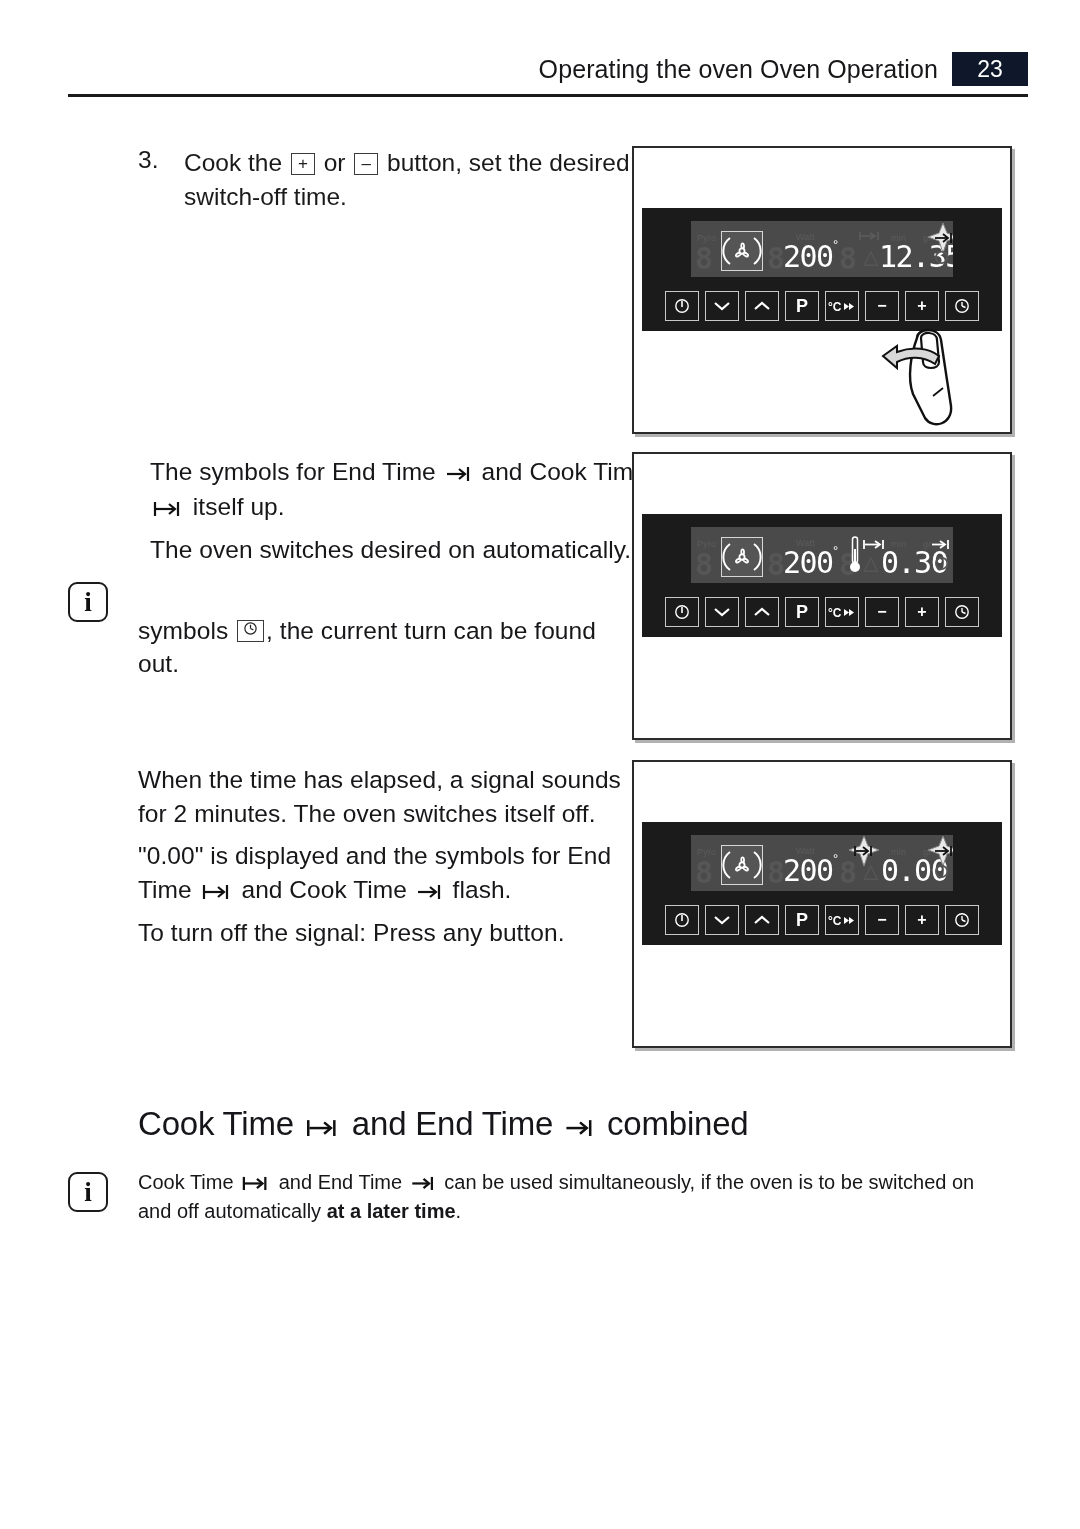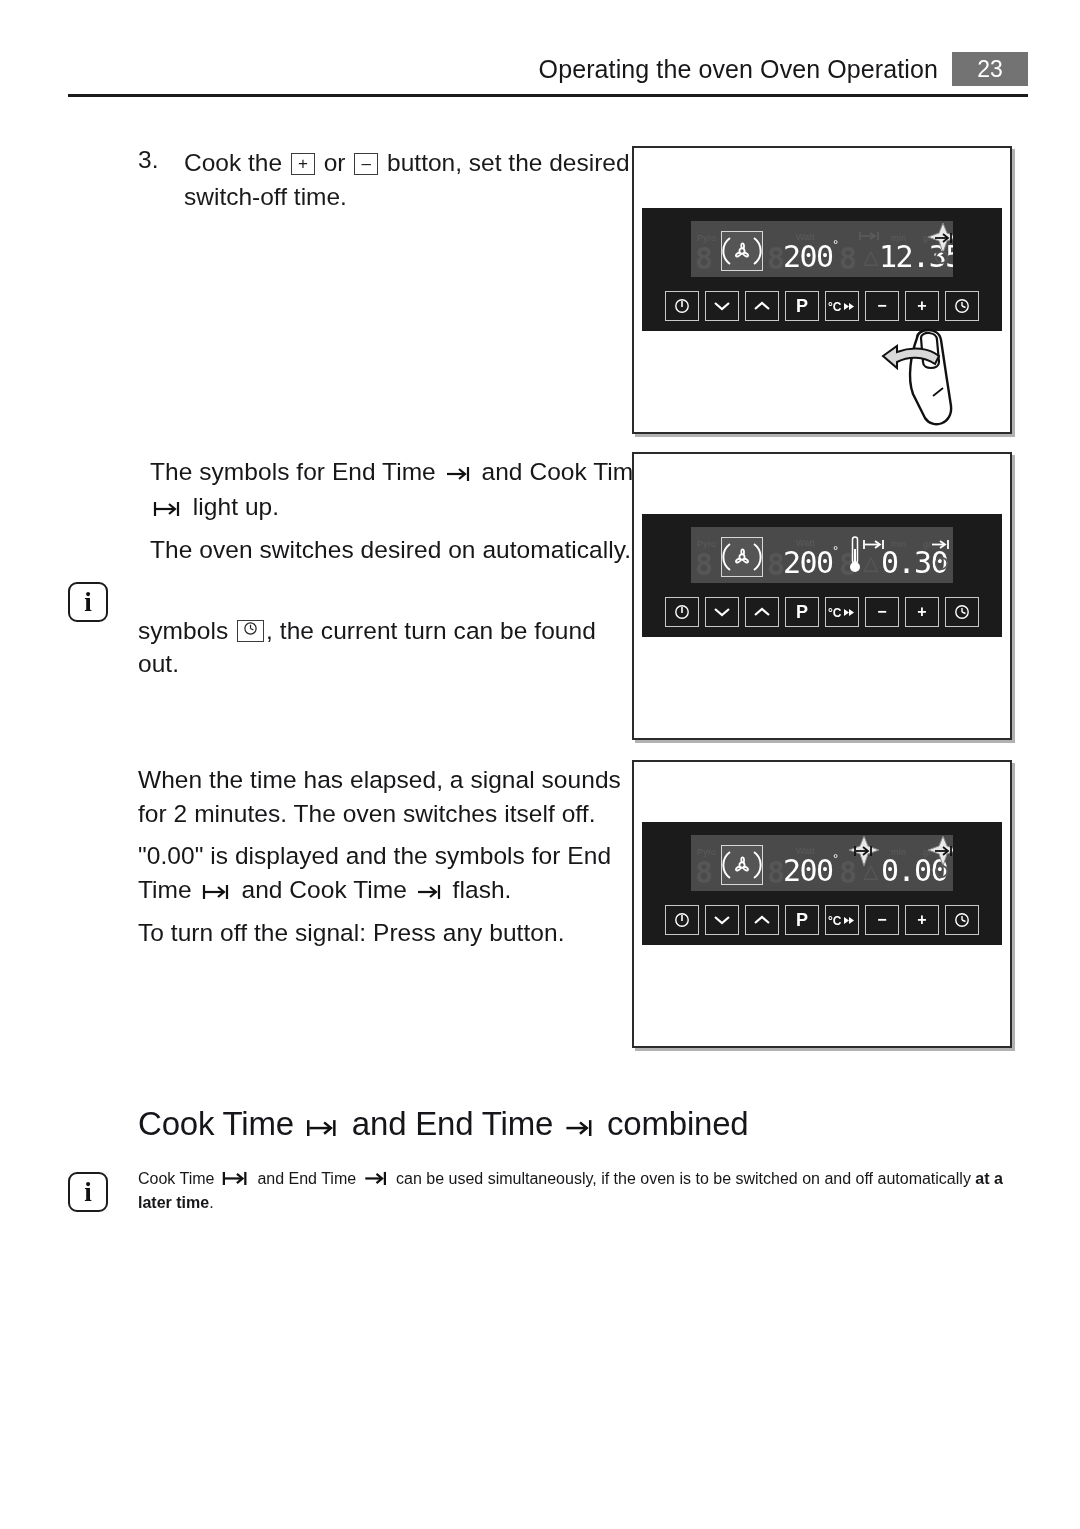--- a/index.html
+++ b/index.html
@@ -27,21 +27,21 @@
     gap: 14px;
     height: 38px;
   }
   .header-title {
     font-size: 25px;
     letter-spacing: 0.1px;
     color: #17171a;
     white-space: nowrap;
   }
   .page-box {
-    background: #737373;
+    background: #0f172a;
     color: #ffffff;
     width: 76px; height: 34px;
     display: flex; align-items: center; justify-content: center;
     font-size: 23px;
   }
   .header-rule {
     margin-top: 6px;
     border-top: 3px solid #1b1b1b;
     width: 100%;
   }
@@ -206,21 +206,21 @@
     font-size: 33px;
     color: #15151a;
     letter-spacing: -0.2px;
     white-space: nowrap;
   }
 
   .block-e {
     position: absolute;
     left: 138px; top: 1168px;
     width: 868px;
-    font-size: 16px;
+    font-size: 20px;
     line-height: 1.42;
     color: #17171a;
   }
   .bold { font-weight: bold; }
 </style>
 </head>
 <body>
 
 <div class="header">
   <div class="header-row">
@@ -256,21 +256,21 @@
   <span class="sym">
     <svg width="30" height="15" viewBox="0 0 30 15">
         <g stroke="#111" stroke-width="2.2" fill="none">
       <line x1="2" y1="1" x2="2" y2="15"></line>
           <line x1="3" y1="8" x2="21" y2="8"></line>
           <polyline points="16,3 22,8 16,13"></polyline>
           <line x1="25" y1="1" x2="25" y2="15"></line>
     </g>
       </svg>
   </span>
-  <span>light up.</span>
+  <span>itself up.</span>
   <div style="height:9px"></div>
   <span>The oven switches desired on automatically.</span>
 </div>
 
 <div class="info-ico info-c">i</div>
 <div class="block-c para">
   <br>
   <span>symbols</span>
   <span class="keybox">
     <svg width="15" height="15" viewBox="0 0 16 16">

